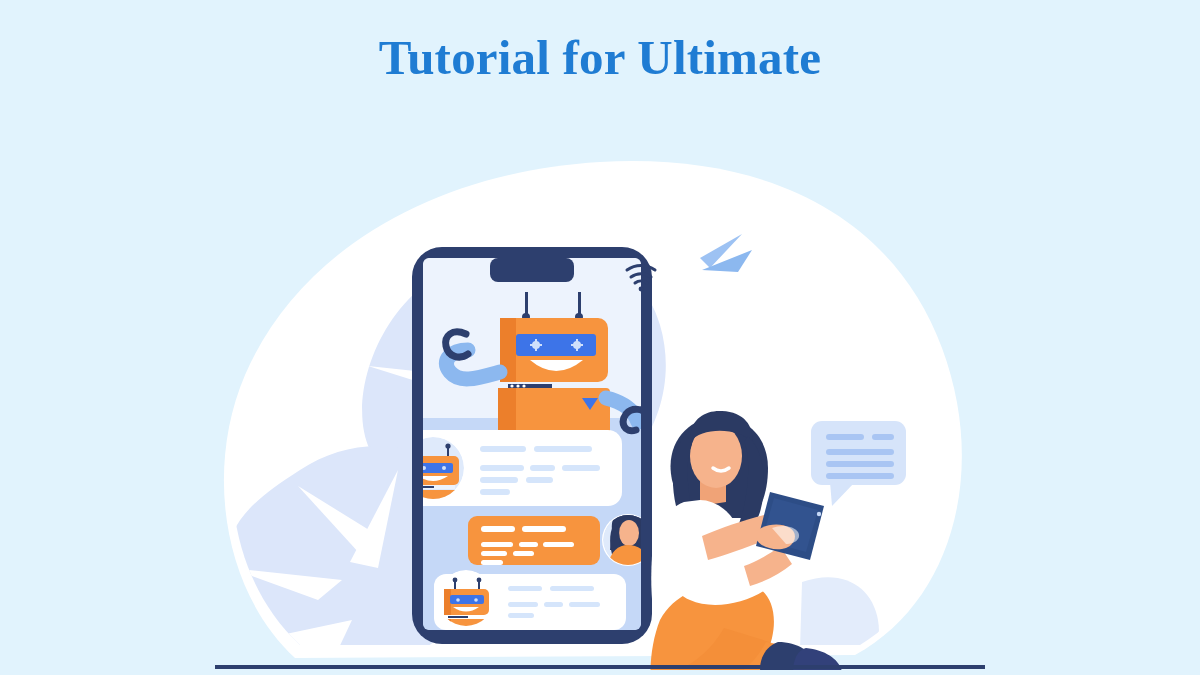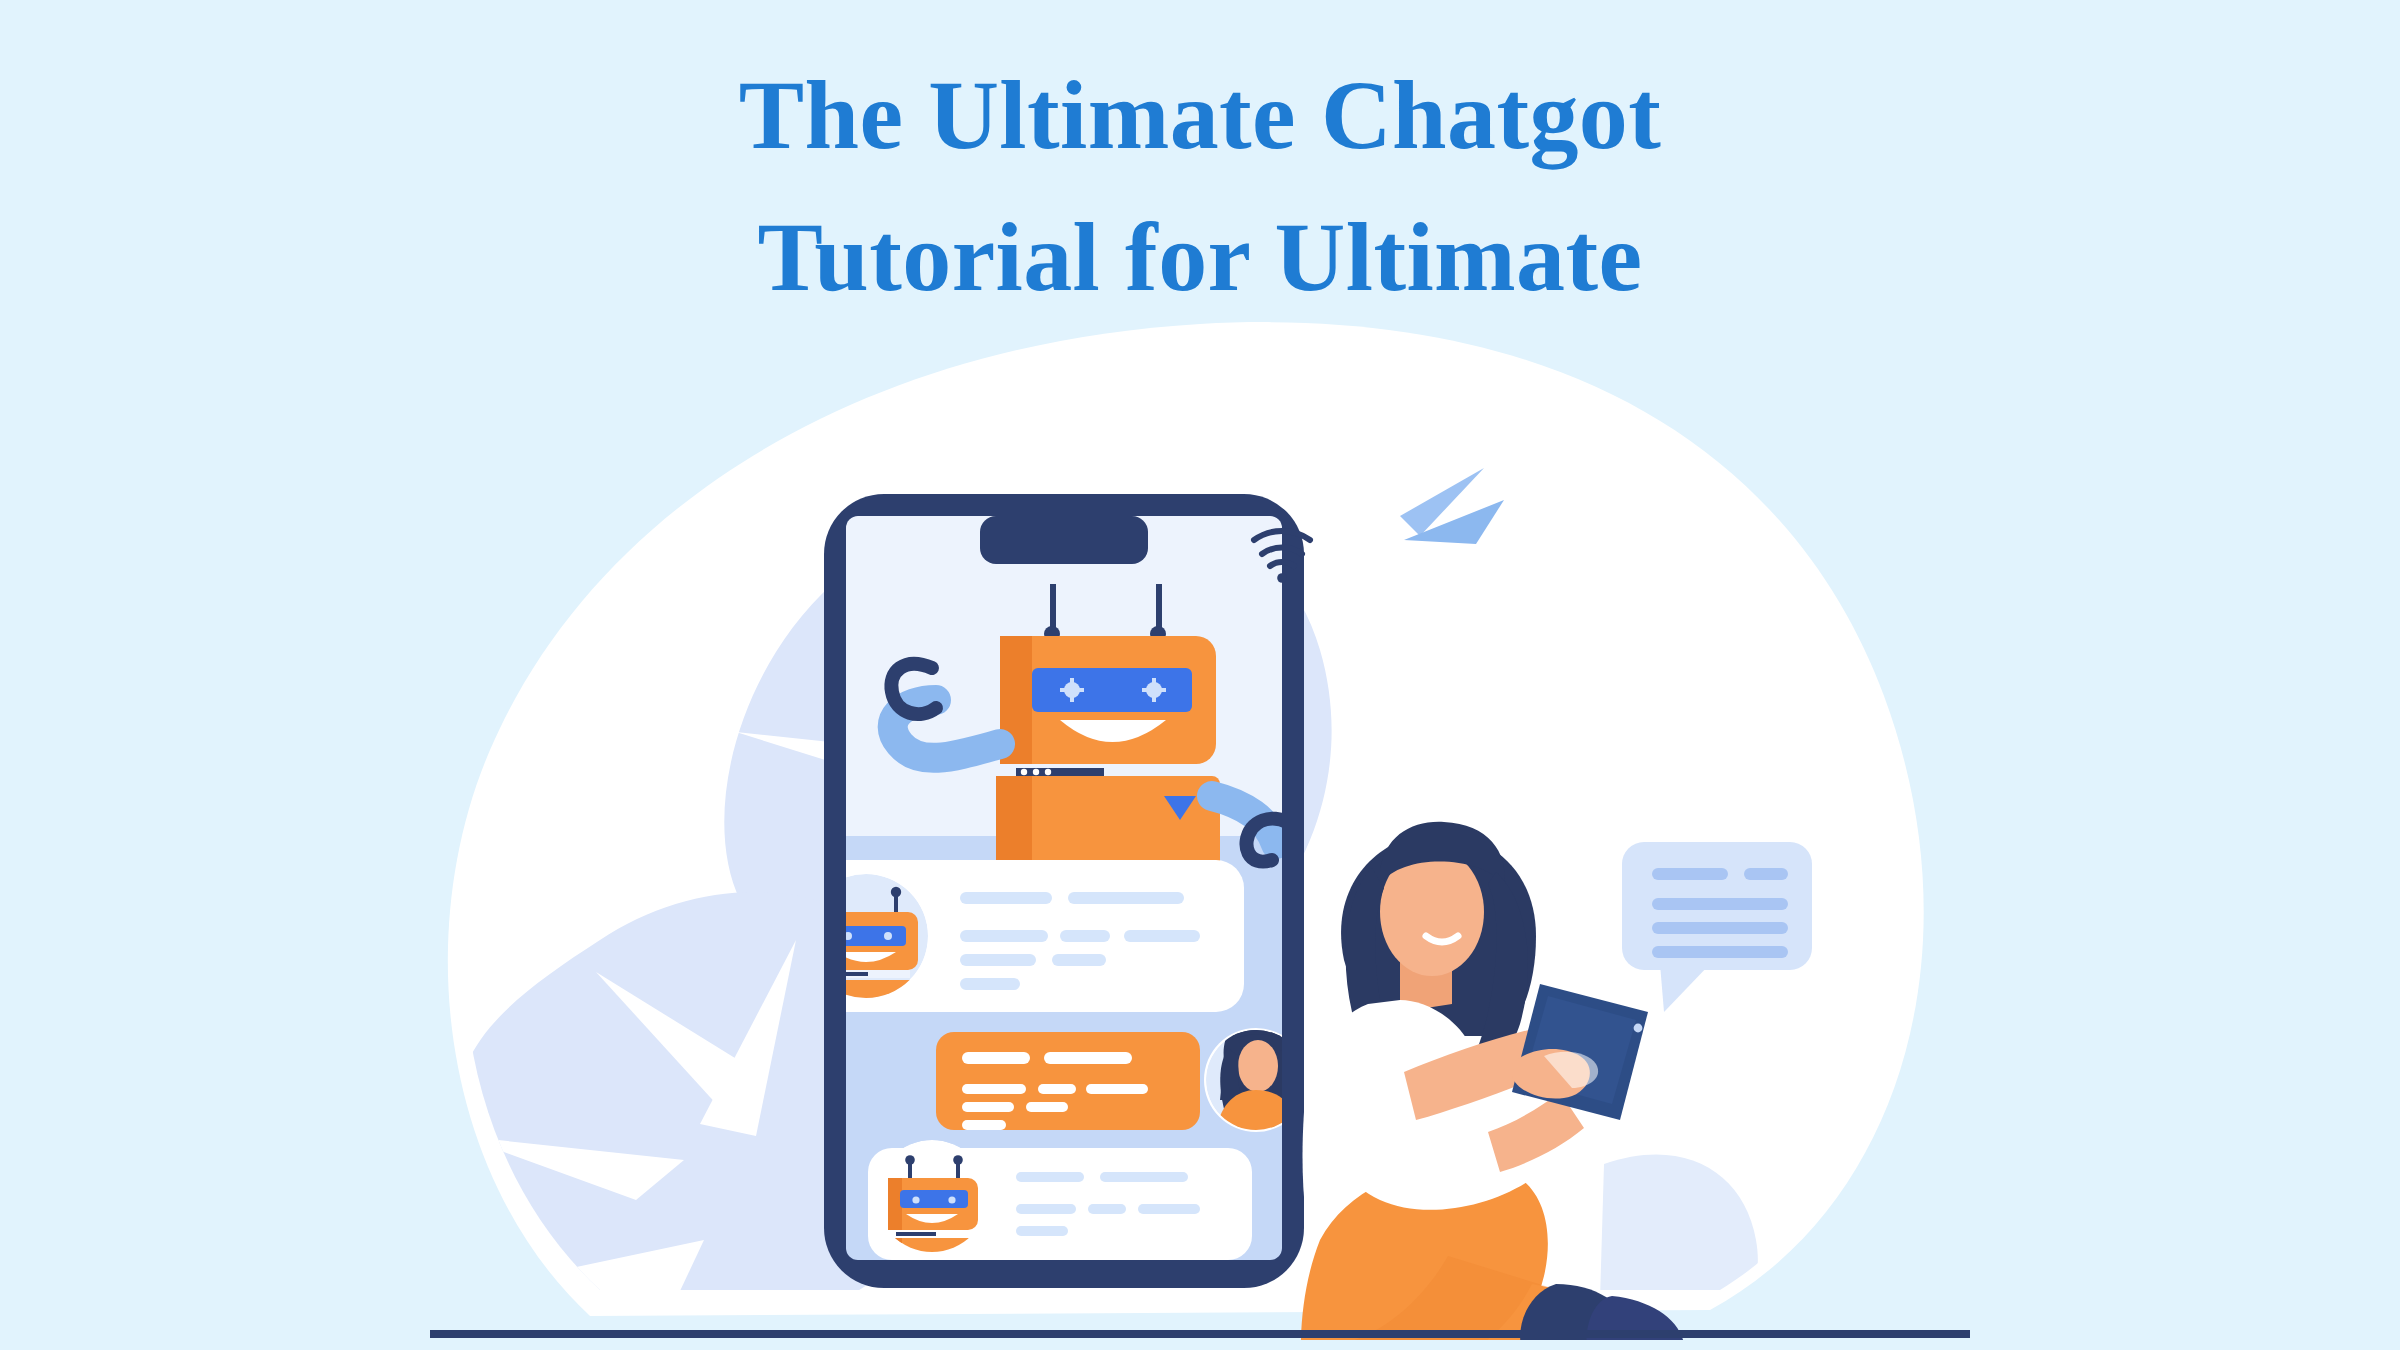--- a/index.html
+++ b/index.html
@@ -66,21 +66,20 @@
     background: #2d3f6e;
     z-index: 30;
   }
 </style>
 </head>
 <body>
 
 <div class="banner">
 
   <div class="title-block">
-    <div class="title-line">The Ultimate Chatgot</div>
     <div class="title-line">Tutorial for Ultimate</div>
   </div>
 
   <div class="stage">
     <svg viewBox="0 0 1200 525" xmlns="http://www.w3.org/2000/svg">
 
       <defs>
         <clipPath id="clipBlob">
           <path d="M600 15 C 760 5 880 70 930 190 C 980 310 950 440 860 495 L 300 495 C 230 430 215 320 250 230 C 300 110 440 25 600 15 Z"></path>
         </clipPath>

